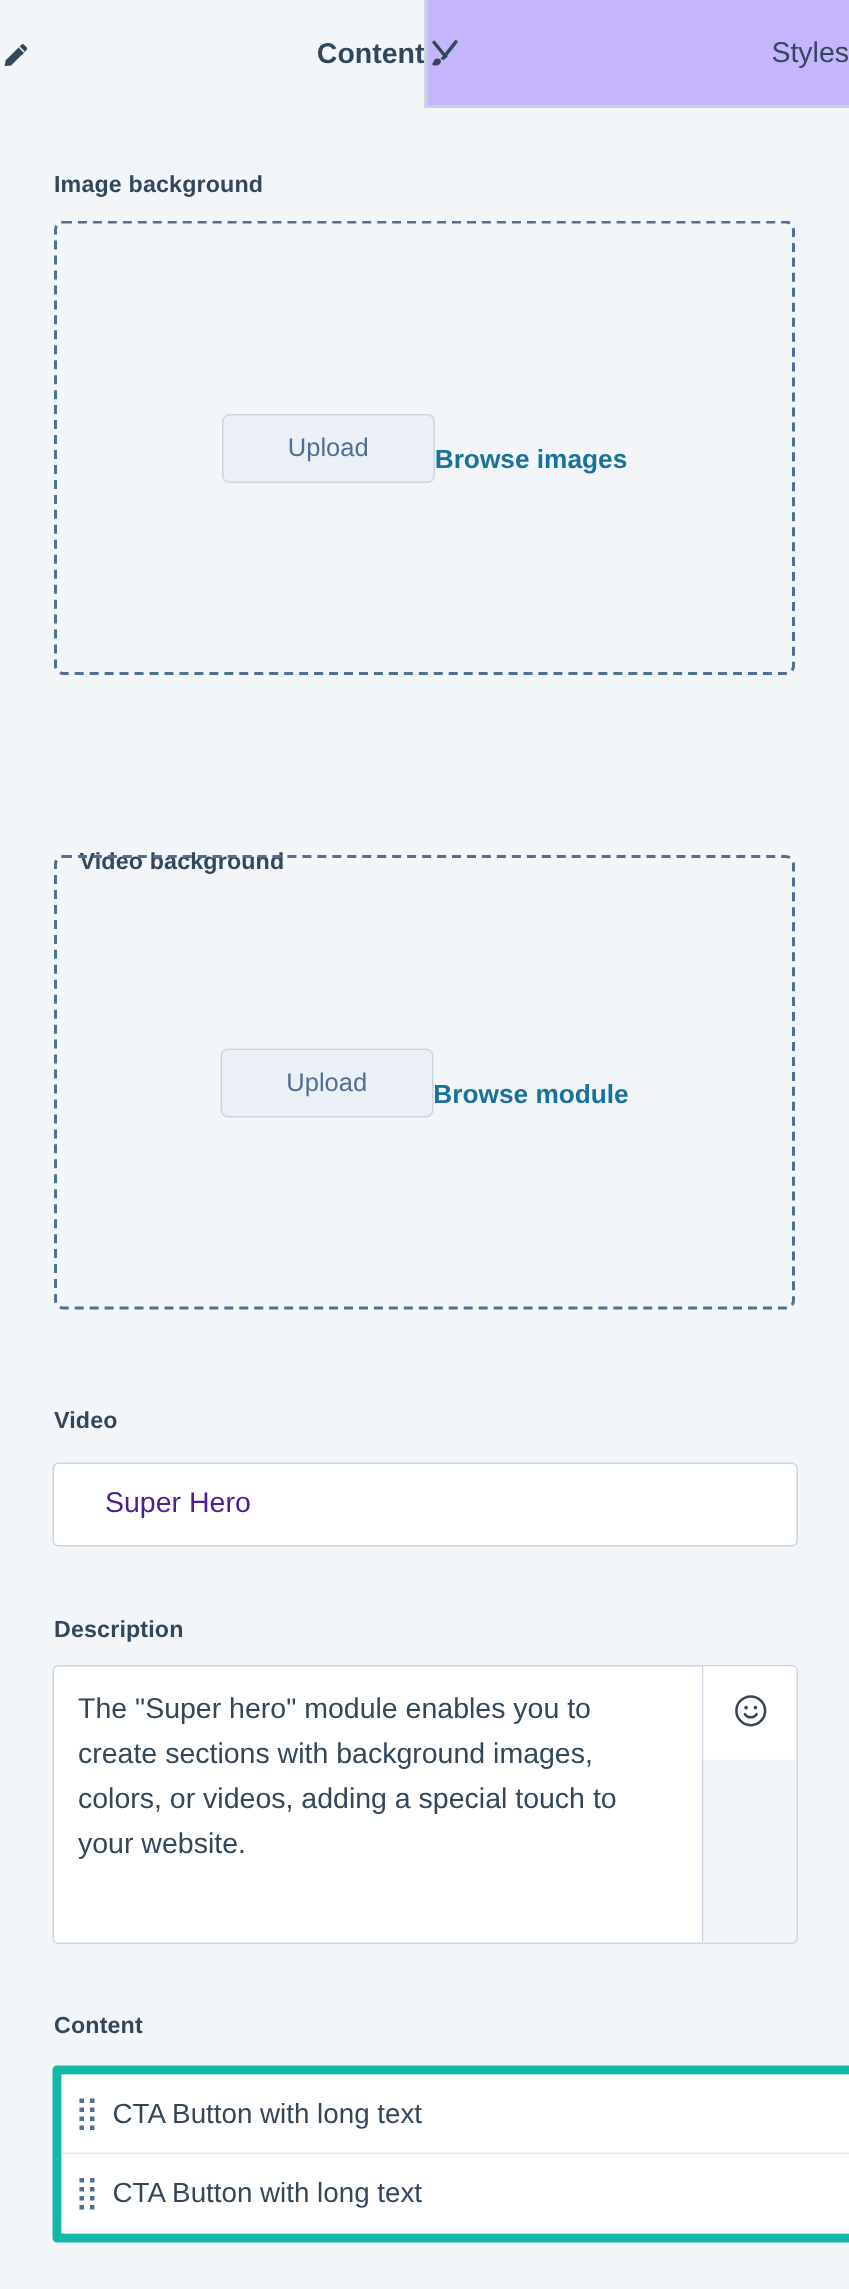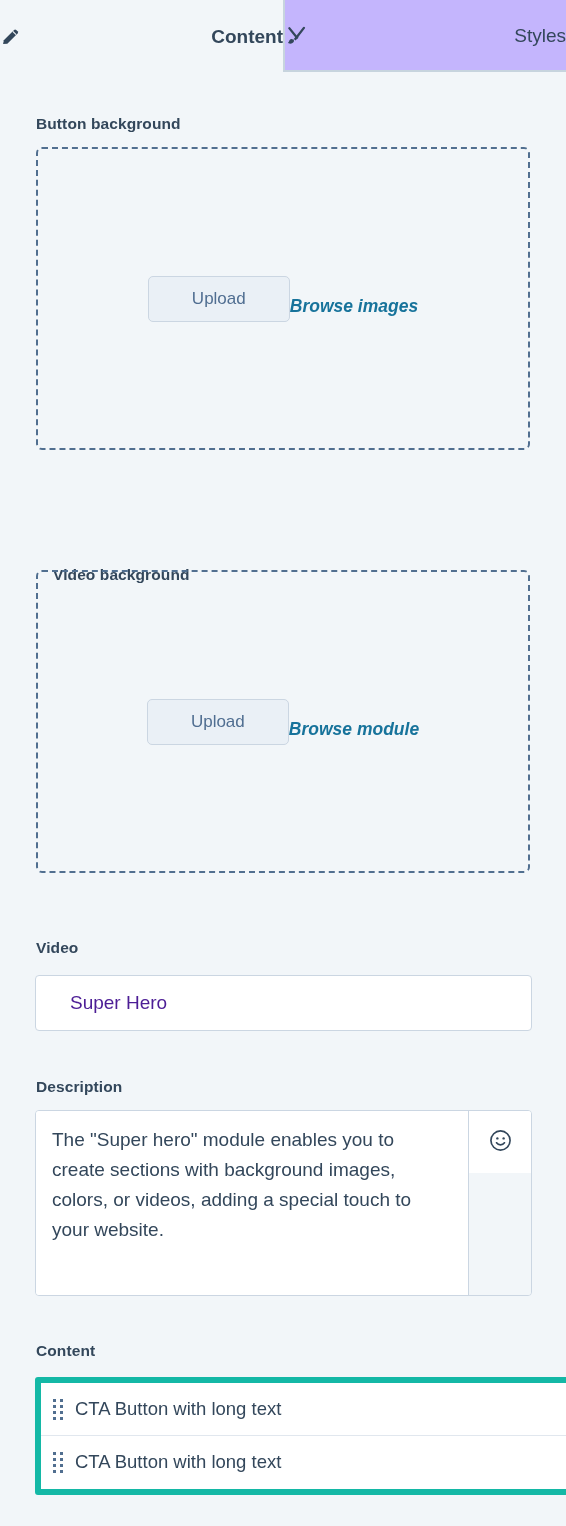--- a/index.html
+++ b/index.html
@@ -95,21 +95,20 @@
     justify-content: center;
     line-height: 1;
   }
   .browse-link {
     margin-top: 17px;
     color: #17739b;
     font-size: 17.5px;
     font-weight: bold;
     cursor: pointer;
     line-height: 1;
-    font-style: italic;
   }
 
   
   .text-input {
     position: absolute;
     left: 35px;
     width: 497px;
     height: 56px;
     border: 1px solid #cbd6e2;
     border-radius: 4px;
@@ -232,21 +231,21 @@
         <path d="M18.8 3.3L9.2 15.6l1.9 1.5L20.7 4.8a1.2 1.2 0 0 0-1.9-1.5Z" fill="#33475b"></path>
         <path d="M5.4 3.6a1.2 1.2 0 0 0-1.7 1.7l8.6 10.6l1.8-1.5L5.4 3.6Z" fill="#33475b"></path>
         <path d="M8.4 16.2c-1.1-.9-2.7-.7-3.5.4c-.6.8-.6 1.8-1.4 2.5c-.4.3-.3.8.2 1c1.7.7 3.9.5 5.1-1c.9-1.1.7-2.6-.4-3.5Z" fill="#33475b"></path>
       </svg>
     </span>
     <span class="tab-label">Styles</span>
   </div>
 
 </div>
 
-<div style="position:absolute; left:36px; top:115px;" class="section-label">Button background</div>
+<div style="position:absolute; left:36px; top:115px;" class="section-label">Image background</div>
 
 <div class="dropzone" style="top:147px; height:303px;">
   <button class="upload-btn">Upload</button>
   <span class="browse-link">Browse images</span>
 </div>
 
 <div style="position:absolute; left:36px; top:566px;margin-left:17px;" class="section-label">Video background</div>
 
 <div class="dropzone" style="top:570px; height:303px;">
   <button class="upload-btn">Upload</button>

